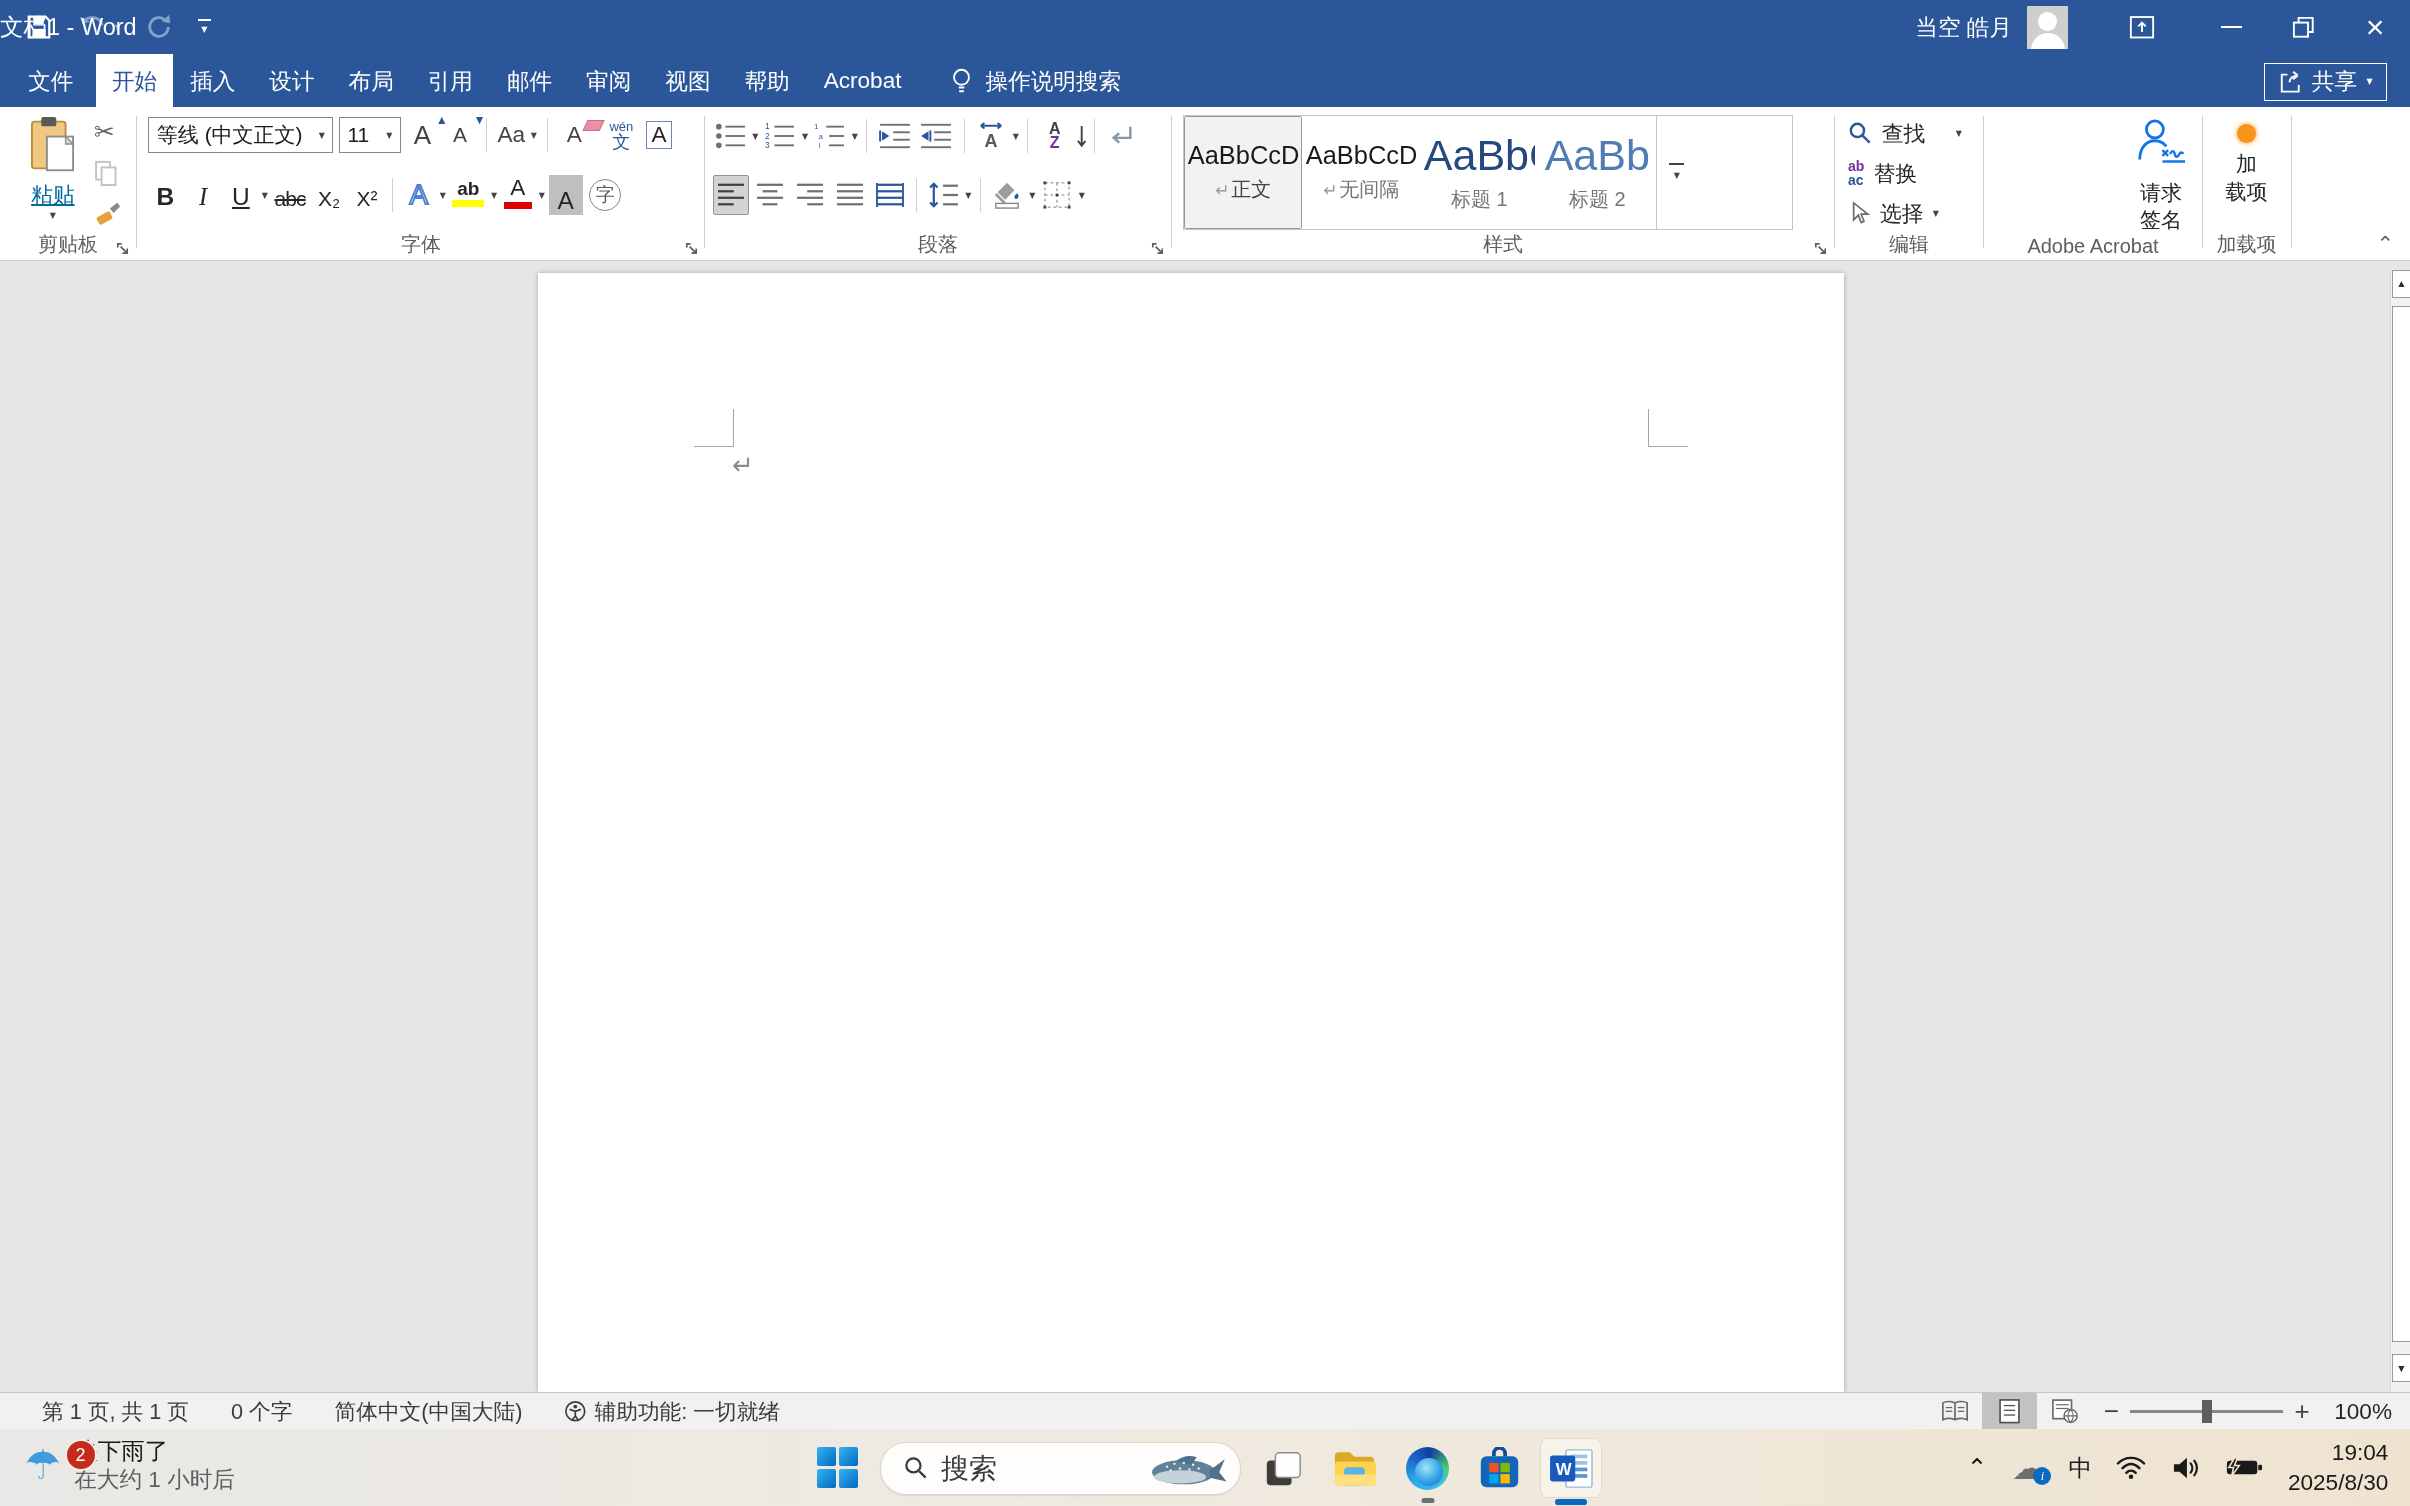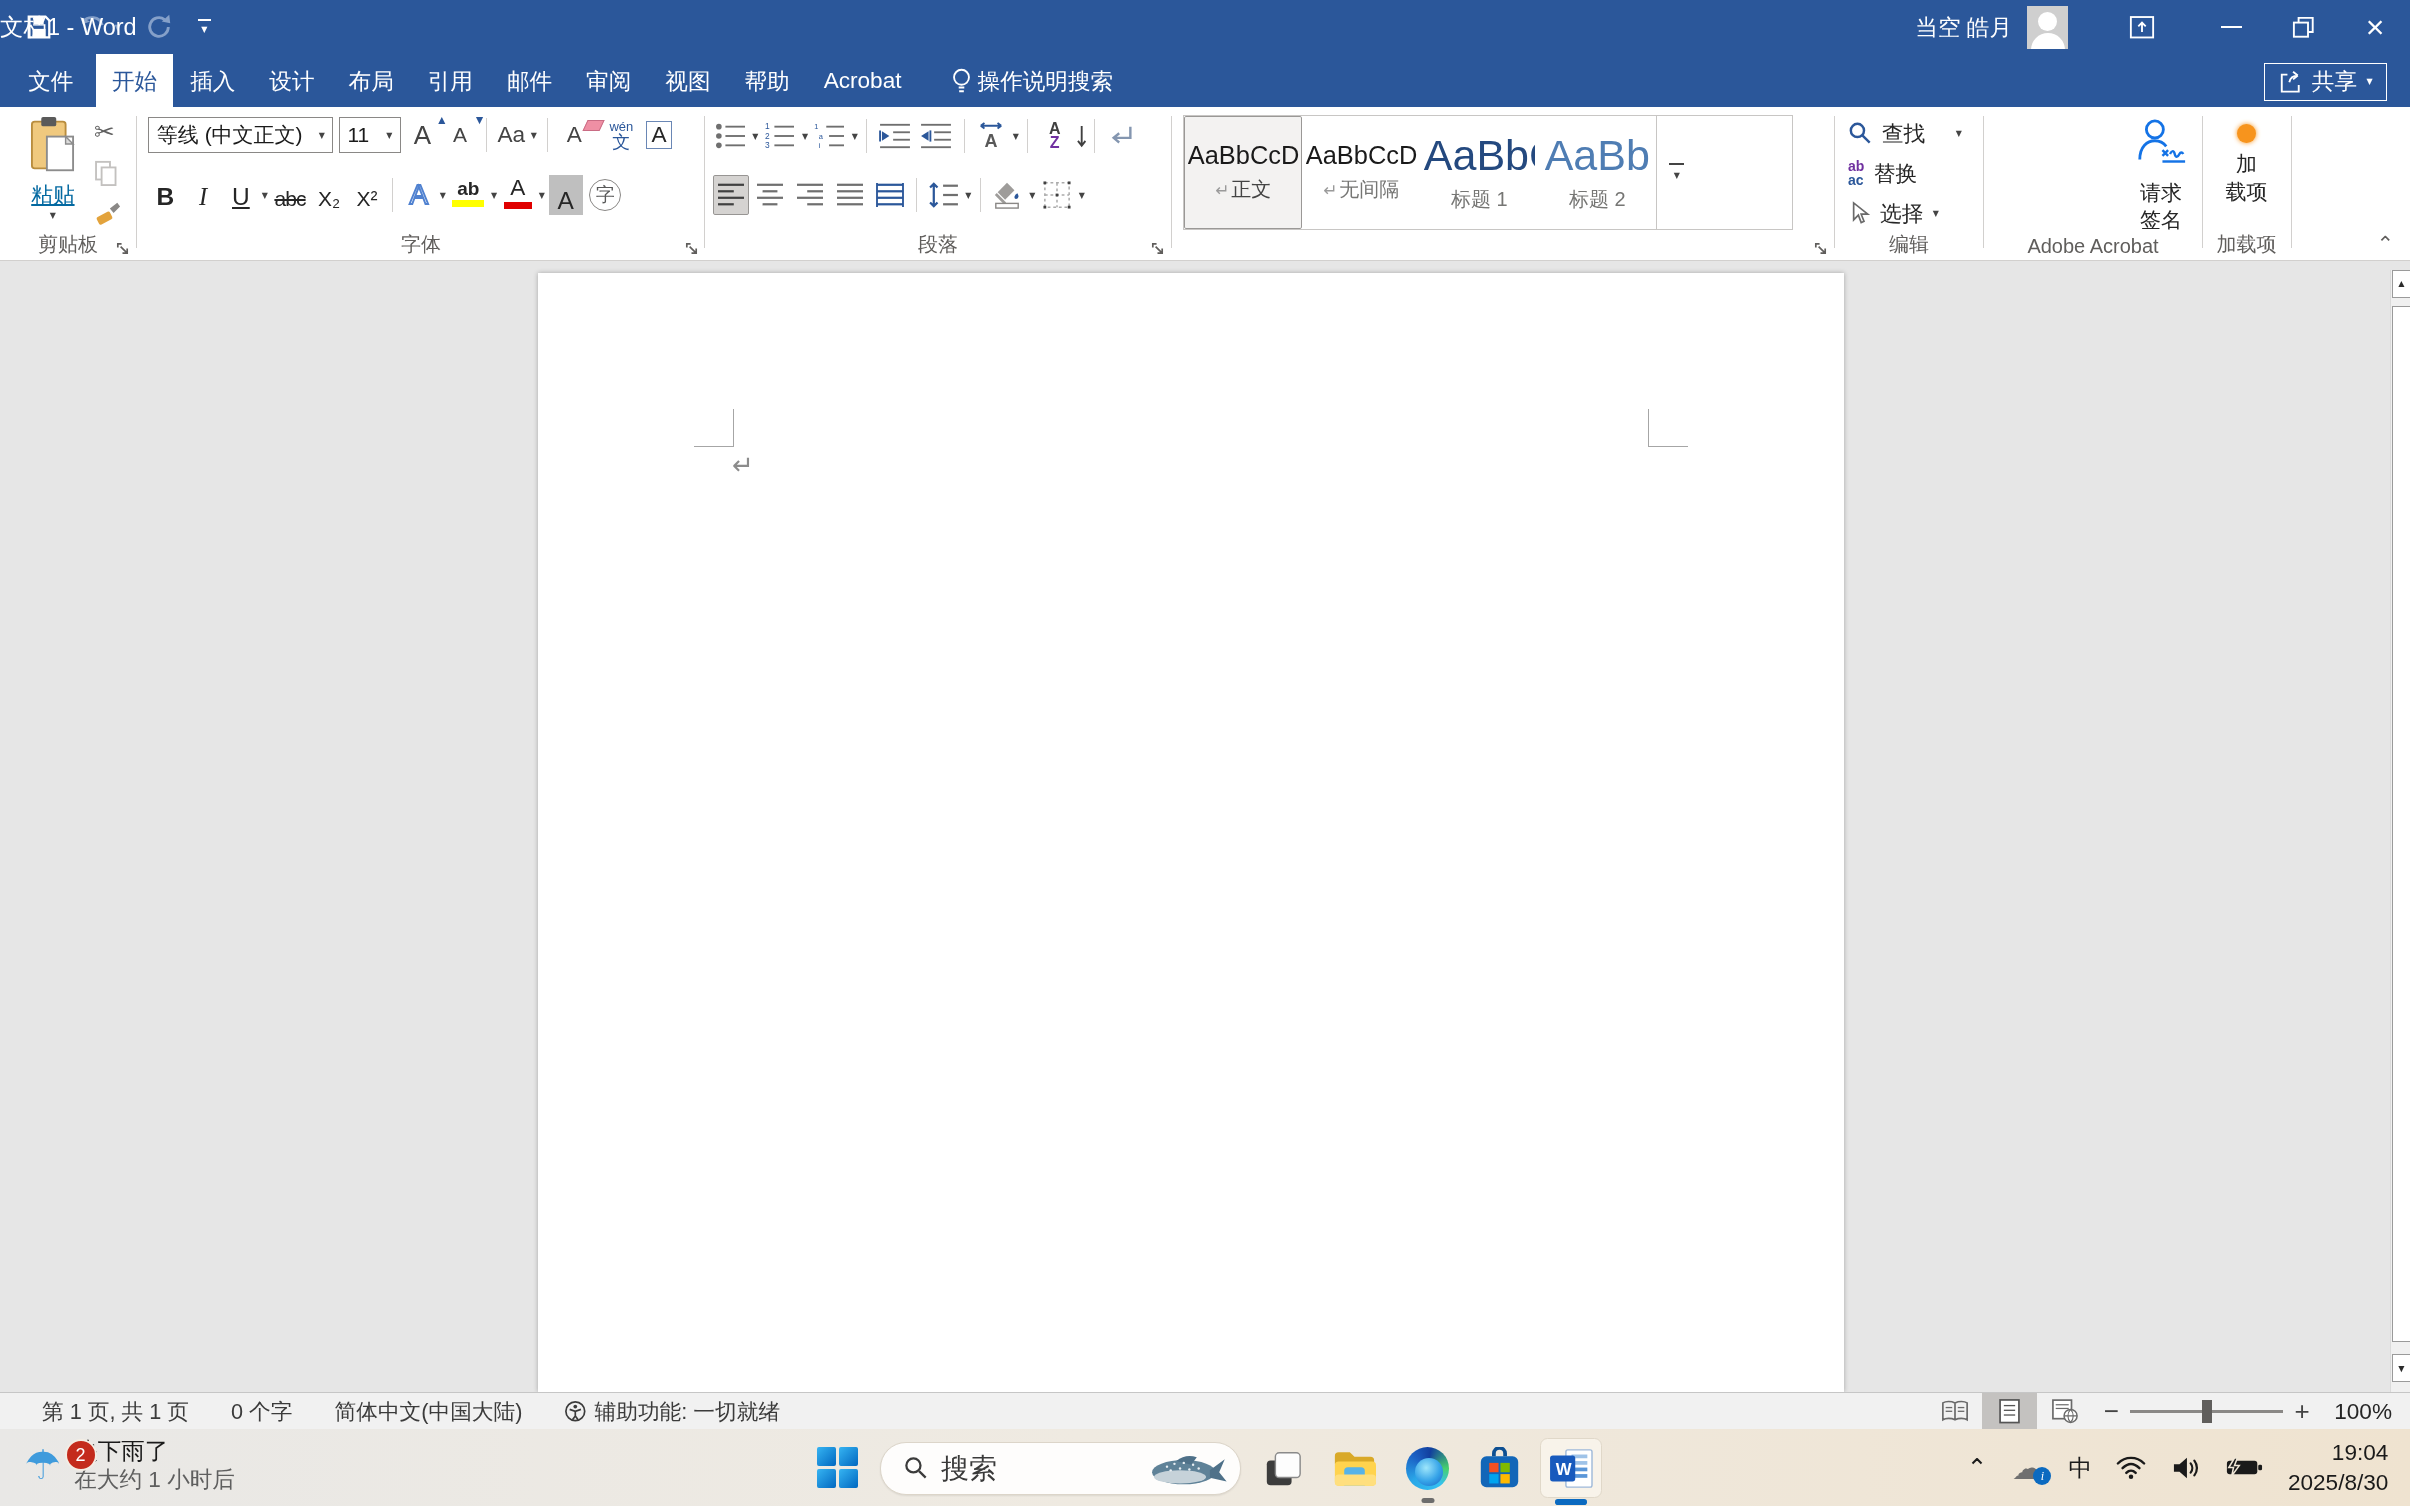--- a/index.html
+++ b/index.html
@@ -19,21 +19,21 @@
   #avatar .head{position:absolute;left:11.3px;top:6.6px;width:19px;height:19px;border-radius:50%;background:#fff;}
   #avatar .body{position:absolute;left:3.8px;top:27px;width:34px;height:21px;border-radius:17px 17px 0 0;background:#fff;}
   .winbtn{width:72px;height:54px;display:flex;align-items:center;justify-content:center;font-size:26px;color:#fff;}
   #ribbon-display-btn{margin-right:17px;}
 
   
   #tabrow{position:absolute;left:0;top:54px;width:2411px;height:54px;background:#2b579a;display:flex;align-items:stretch;}
   .rtab{padding:0 17px;display:flex;align-items:center;font-size:22.6px;color:#fff;}
   .rtab.first{padding:0 22.6px;margin-left:5.6px;}
   .rtab.active{background:#fff;color:#2b579a;padding:0 16px;}
-  #tellme{display:flex;align-items:center;gap:6px;margin-left:32px;color:#fff;font-size:22.6px;}
+  #tellme{display:flex;align-items:center;gap:14px;margin-left:32px;color:#fff;font-size:22.6px;}
   #share-btn{position:absolute;right:24.5px;top:8.5px;height:38px;border:1.9px solid #fff;display:flex;align-items:center;gap:9.4px;padding:0 13px;color:#fff;font-size:22.6px;}
 
   
   #ribbon{position:absolute;left:0;top:107px;width:2411px;height:154px;background:#fff;border-bottom:0.9px solid #d2d0ce;}
   .gsep{position:absolute;top:9.4px;height:132px;width:0.9px;background:#d2d0ce;}
   .glabel{position:absolute;bottom:2.8px;font-size:20px;color:#605e5c;width:100%;text-align:center;left:0;}
   .launcher{position:absolute;bottom:4.7px;right:5.6px;}
   .rbtn{display:flex;align-items:center;justify-content:center;height:38px;min-width:32px;color:#444;font-size:22.6px;}
   .chev{font-size:12.2px;color:#444;line-height:1;}
   .vline{width:0.9px;height:34px;background:#d2d0ce;margin:0 4.7px;}
@@ -568,20 +568,21 @@
       </div>
       <div class="stcell">
         <span class="stprev h2">AaBb</span>
         <span class="stname gray"><span>标题 2</span></span>
       </div>
       <div id="style-more">
         <span class="bar"></span>
           <span class="chev">▾</span>
       </div>
     </div>
+    <div class="glabel">样式</div>
     <span class="launcher">
       <svg width="15" height="15" viewBox="0 0 16 16">
           <path d="M3 7 V3 h4 M6 6 l7 7 M13 8 v5 h-5" fill="none" stroke="#605e5c" stroke-width="1.8"></path>
         </svg>
     </span>
   </div>
   <div class="gsep" style="left:1834px;"></div>
 
   <div class="group" id="grp-edit">
     <div class="rows">

